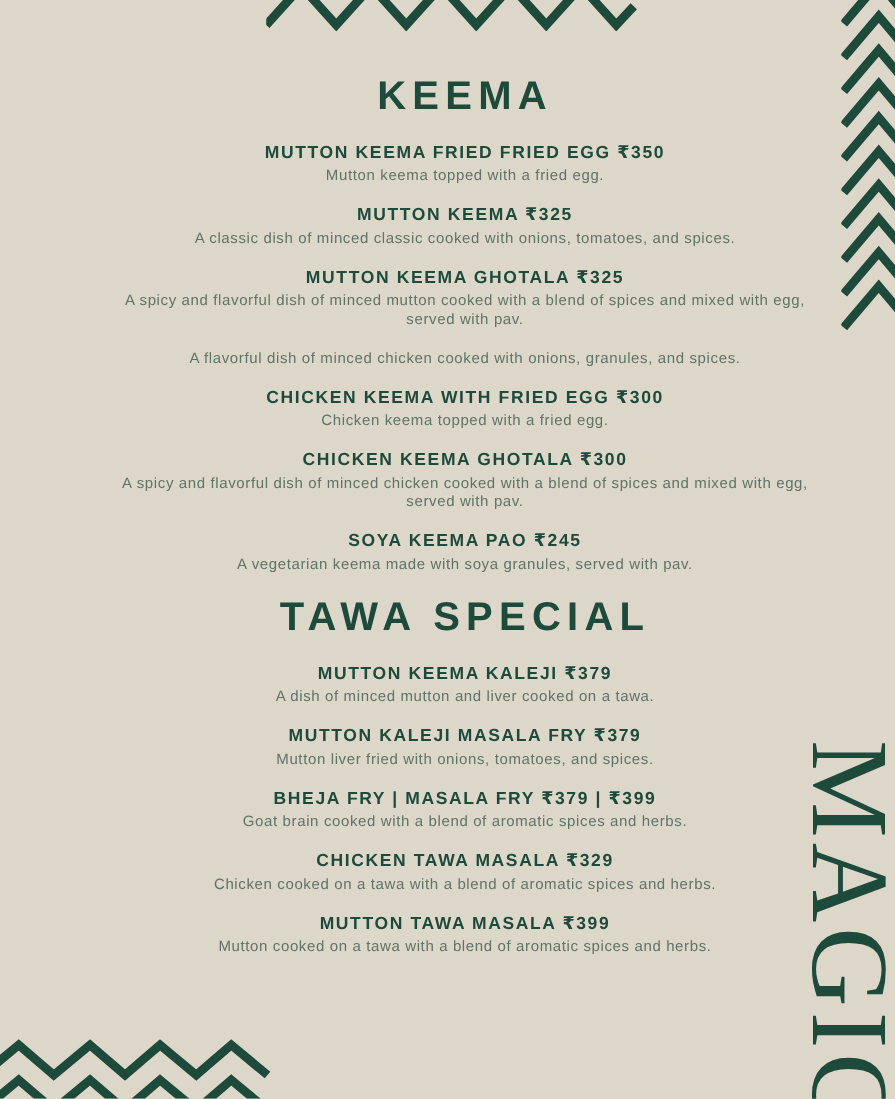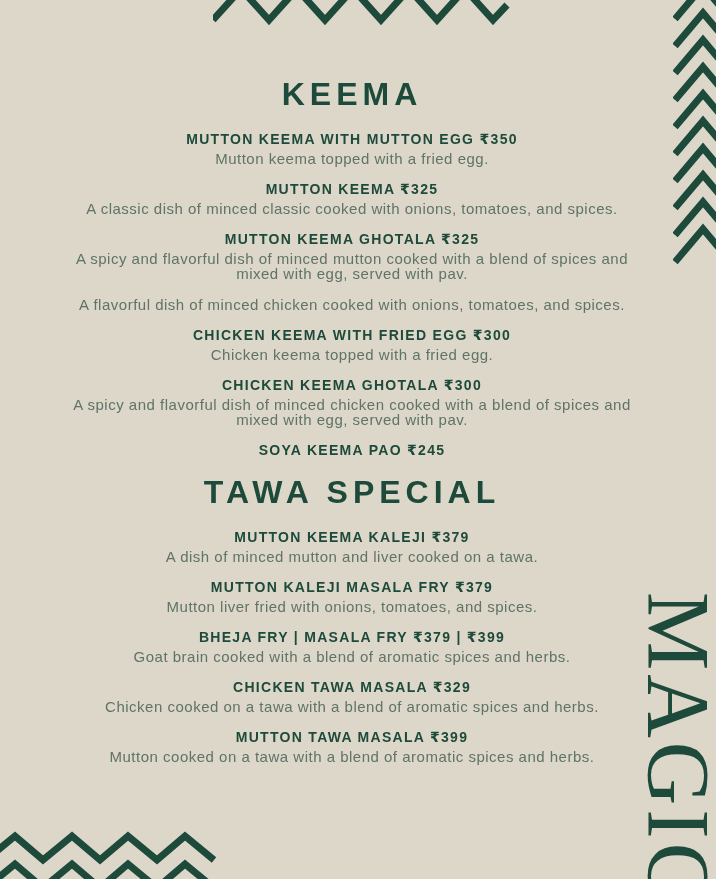--- a/index.html
+++ b/index.html
@@ -4,39 +4,39 @@
 <style>
   html, body { margin: 0; padding: 0; }
   body {
     width: 716px; height: 879px;
     position: relative; overflow: hidden;
     background: #ddd7ca;
     font-family: "Liberation Sans", "DejaVu Sans", sans-serif;
   }
 
   .menu {
-    position: absolute; top: 0; left: 72px; width: 560px;
-    padding-top: 76px; text-align: center;
+    position: absolute; top: 0; left: 92px; width: 560px;
+    padding-top: 58px; text-align: center;
   }
 
   .section-title {
     font-size: 32px; line-height: 36px; font-weight: 700;
     letter-spacing: 5px; color: #1d4a3a;
     margin: 0 0 20px 0;
   }
   .section-title.second { margin-top: 6px; }
 
   .item { margin-bottom: 16px; }
   .item-name {
     font-size: 14px; line-height: 15px; font-weight: 700;
     letter-spacing: 1.3px; color: #1d4a3a;
     margin: 0 0 4px 0;
   }
   .item-desc {
-    font-size: 15px; line-height: 15px;
+    font-size: 12px; line-height: 15px;
     letter-spacing: 0.5px; color: #5f7367;
     margin: 0;
   }
 
   .magic {
     position: absolute; top: 592px; left: 722px;
     transform-origin: 0 0; transform: rotate(90deg);
     font-family: "Liberation Serif", "DejaVu Serif", serif;
     font-size: 88px; line-height: 88px; letter-spacing: 4px;
     color: #1d4a3a; white-space: nowrap;
@@ -75,50 +75,51 @@
 </svg>
 
 <div class="magic">MAGIC</div>
 
 <div class="menu">
 
   <section>
     <h1 class="section-title">KEEMA</h1>
 
     <div class="item">
-      <h3 class="item-name"><span>MUTTON KEEMA WITH MUTTON EGG</span> <span>₹350</span></h3>
+      <h3 class="item-name"><span>MUTTON KEEMA FRIED FRIED EGG</span> <span>₹350</span></h3>
       <p class="item-desc">Mutton keema topped with a fried egg.</p>
     </div>
 
     <div class="item">
       <h3 class="item-name"><span>MUTTON KEEMA</span> <span>₹325</span></h3>
       <p class="item-desc">A classic dish of minced classic cooked with onions, tomatoes, and spices.</p>
     </div>
 
     <div class="item">
       <h3 class="item-name"><span>MUTTON KEEMA GHOTALA</span> <span>₹325</span></h3>
       <p class="item-desc">A spicy and flavorful dish of minced mutton cooked with a blend of spices and mixed with egg, served with pav.</p>
     </div>
 
     <div class="item">
-      <p class="item-desc">A flavorful dish of minced chicken cooked with onions, tomatoes, and spices.</p>
+      <p class="item-desc">A flavorful dish of minced chicken cooked with onions, granules, and spices.</p>
     </div>
 
     <div class="item">
       <h3 class="item-name"><span>CHICKEN KEEMA WITH FRIED EGG</span> <span>₹300</span></h3>
       <p class="item-desc">Chicken keema topped with a fried egg.</p>
     </div>
 
     <div class="item">
       <h3 class="item-name"><span>CHICKEN KEEMA GHOTALA</span> <span>₹300</span></h3>
       <p class="item-desc">A spicy and flavorful dish of minced chicken cooked with a blend of spices and mixed with egg, served with pav.</p>
     </div>
 
     <div class="item">
       <h3 class="item-name"><span>SOYA KEEMA PAO</span> <span>₹245</span></h3>
+      <p class="item-desc">A vegetarian keema made with soya granules, served with pav.</p>
     </div>
   </section>
 
   <section>
     <h1 class="section-title second">TAWA SPECIAL</h1>
 
     <div class="item">
       <h3 class="item-name"><span>MUTTON KEEMA KALEJI</span> <span>₹379</span></h3>
       <p class="item-desc">A dish of minced mutton and liver cooked on a tawa.</p>
     </div>

